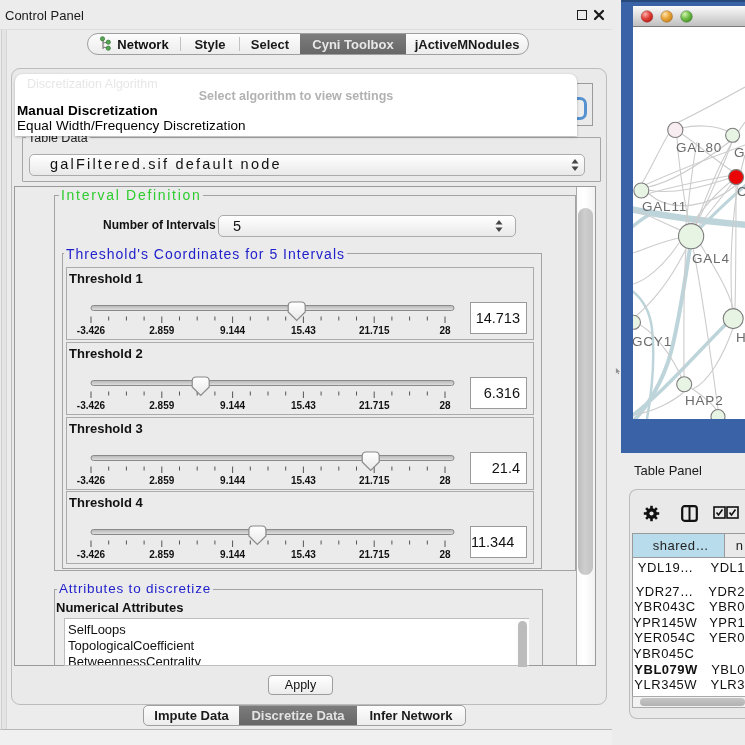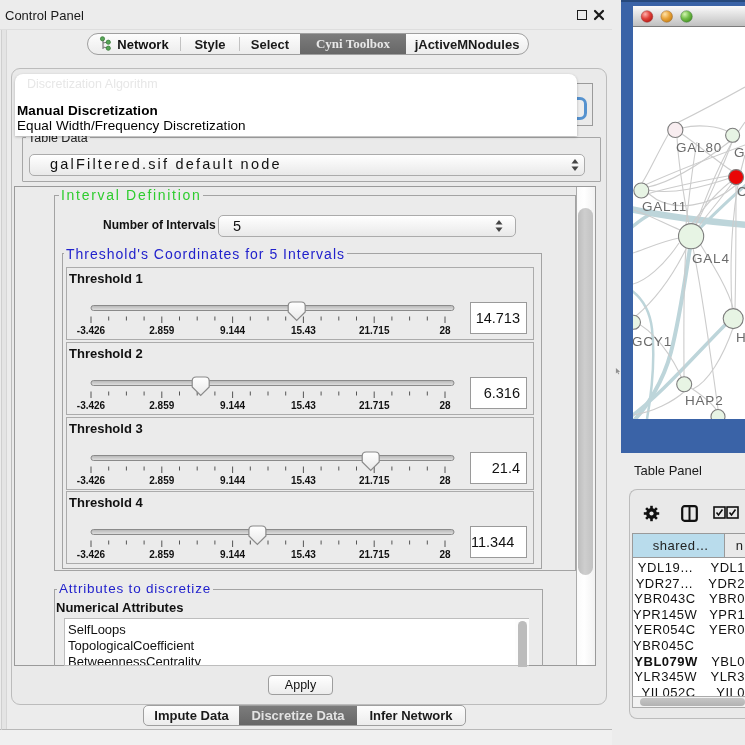--- a/index.html
+++ b/index.html
@@ -30,21 +30,21 @@
         <circle cx="3.5" cy="2.8" r="2.1" fill="#57a657" stroke="#3a7a3a" stroke-width="0.8"></circle>
         <circle cx="9.3" cy="6.2" r="2.1" fill="#57a657" stroke="#3a7a3a" stroke-width="0.8"></circle>
         <circle cx="9.3" cy="12.2" r="2.1" fill="#57a657" stroke="#3a7a3a" stroke-width="0.8"></circle>
       </svg>
     <span style="font-weight:bold;">Network</span>
     </div>
   <div style="width:0;border-left:1px solid #c2c2c2;margin:3px 0;"></div>
   <div style="width:58px;display:flex;align-items:center;justify-content:center;font-size:13px;font-weight:bold;color:#1a1a1a;">Style</div>
   <div style="width:0;border-left:1px solid #c2c2c2;margin:3px 0;"></div>
   <div style="width:60px;display:flex;align-items:center;justify-content:center;font-size:13px;font-weight:bold;color:#1a1a1a;">Select</div>
-  <div style="width:106px;display:flex;align-items:center;justify-content:center;font-size:13px;font-weight:bold;color:#e8e8e8;background:linear-gradient(#7c7c7c,#676767);font-family:Liberation Serif, serif;">Cyni Toolbox</div>
+  <div style="width:106px;display:flex;align-items:center;justify-content:center;font-size:13px;font-weight:bold;color:#e8e8e8;background:linear-gradient(#7c7c7c,#676767);">Cyni Toolbox</div>
   <div style="flex:1;display:flex;align-items:center;justify-content:center;font-size:13px;font-weight:bold;color:#1a1a1a;">jActiveMNodules</div>
 </div>
 
 <div class="abs" style="left:11px;top:68px;width:596px;height:637px;background:#eaeaea;border:1px solid #bcbcbc;border-radius:9px;"></div>
 
 <div class="abs" style="left:22px;top:83px;width:571px;height:43px;border:1px solid #9a9a9a;"></div>
 <div class="abs" style="left:560px;top:97px;width:27px;height:23px;border:3px solid #5592cf;border-radius:7px;background:#ededed;"></div>
 
 <div class="abs" style="left:22px;top:137px;width:579px;height:45px;border:1px solid #a6a6a6;border-radius:1px;"></div>
 <div class="abs" style="left:26px;top:131px;background:#eaeaea;padding:0 2px;font-size:12.5px;color:#222;">Table Data</div>
@@ -269,20 +269,21 @@
 <div class="abs" style="left:268px;top:675px;width:65px;height:20px;background:linear-gradient(#ffffff,#ececec);border:1px solid #9d9d9d;border-radius:4px;text-align:center;font-size:12.5px;color:#111;line-height:18px;">Apply</div>
 
 <div class="abs" style="left:143px;top:705px;width:323px;height:21px;background:linear-gradient(#fdfdfd,#ececec);border:1px solid #9f9f9f;border-radius:5px;overflow:hidden;display:flex;">
   <div style="width:95px;display:flex;align-items:center;justify-content:center;font-size:13px;font-weight:bold;color:#1a1a1a;">Impute Data</div>
   <div style="width:118px;display:flex;align-items:center;justify-content:center;font-size:13px;font-weight:bold;color:#e3e3e3;background:linear-gradient(#7c7c7c,#676767);">Discretize Data</div>
   <div style="flex:1;display:flex;align-items:center;justify-content:center;font-size:13px;font-weight:bold;color:#1a1a1a;">Infer Network</div>
 </div>
 
 <div class="abs" style="left:15px;top:74px;width:562px;height:62px;background:#ffffff;border-radius:8px 8px 0 0;box-shadow:0 1px 3px rgba(0,0,0,0.25);z-index:40;">
   <div class="abs" style="left:12px;top:3px;font-size:12.5px;color:#e7e7e7;">Discretization Algorithm</div>
+  <div class="abs" style="left:0;top:15px;width:562px;text-align:center;font-size:12.5px;font-weight:bold;color:#b2b2b2;">Select algorithm to view settings</div>
   <div class="abs" style="left:2px;top:29px;font-size:13.5px;font-weight:bold;color:#000;letter-spacing:0.1px;">Manual Discretization</div>
   <div class="abs" style="left:2px;top:44px;font-size:13.5px;color:#000;letter-spacing:0.1px;">Equal Width/Frequency Discretization</div>
 </div>
 
 <svg class="abs" style="left:615px;top:368px;z-index:50;" width="6" height="7" viewBox="0 0 8 10">
     <path d="M1 0 L1 8 L3 6 L4.5 9 L5.8 8.4 L4.3 5.6 L7 5.2 Z" fill="#909090"></path>
   </svg>
 
 <div class="abs" style="left:621px;top:0;width:124px;height:453px;background:#3a63a7;"></div>
 <div class="abs" style="left:621px;top:0;width:124px;height:2px;background:#27497c;"></div>
@@ -404,21 +405,21 @@
 <div class="abs" style="left:632px;top:533px;width:113px;height:175px;background:#ffffff;border:1px solid #9a9a9a;border-right:none;overflow:hidden;">
   <div style="display:flex;height:24px;border-bottom:1px solid #9a9a9a;font-size:13px;color:#222;">
     <div style="width:92px;background:#b9dcec;border-right:1px solid #9a9a9a;text-align:right;padding-right:15px;letter-spacing:0.5px;line-height:23px;">shared…</div>
     <div style="flex:1;background:#e9e9e9;text-align:right;line-height:23px;padding-right:2px;">n</div>
   </div>
   <div style="font-size:13px;color:#111;padding-top:2px;letter-spacing:0.5px;">
     <div style="display:flex;height:15.6px;line-height:15.6px;">
         <div style="width:72px;text-align:center;">YDL19…</div>
         <div style="padding-left:12px;">YDL1</div>
       </div>
-    <div style="display:flex;height:15.6px;line-height:15.6px;">
+    <div style="display:flex;height:15.6px;line-height:15.6px;margin-top:8px;">
         <div style="width:72px;text-align:center;">YDR27…</div>
         <div style="padding-left:12px;">YDR2</div>
       </div>
     <div style="display:flex;height:15.6px;line-height:15.6px;">
         <div style="width:72px;text-align:center;">YBR043C</div>
         <div style="padding-left:12px;">YBR0</div>
       </div>
     <div style="display:flex;height:15.6px;line-height:15.6px;">
         <div style="width:72px;text-align:center;">YPR145W</div>
         <div style="padding-left:12px;">YPR1</div>

